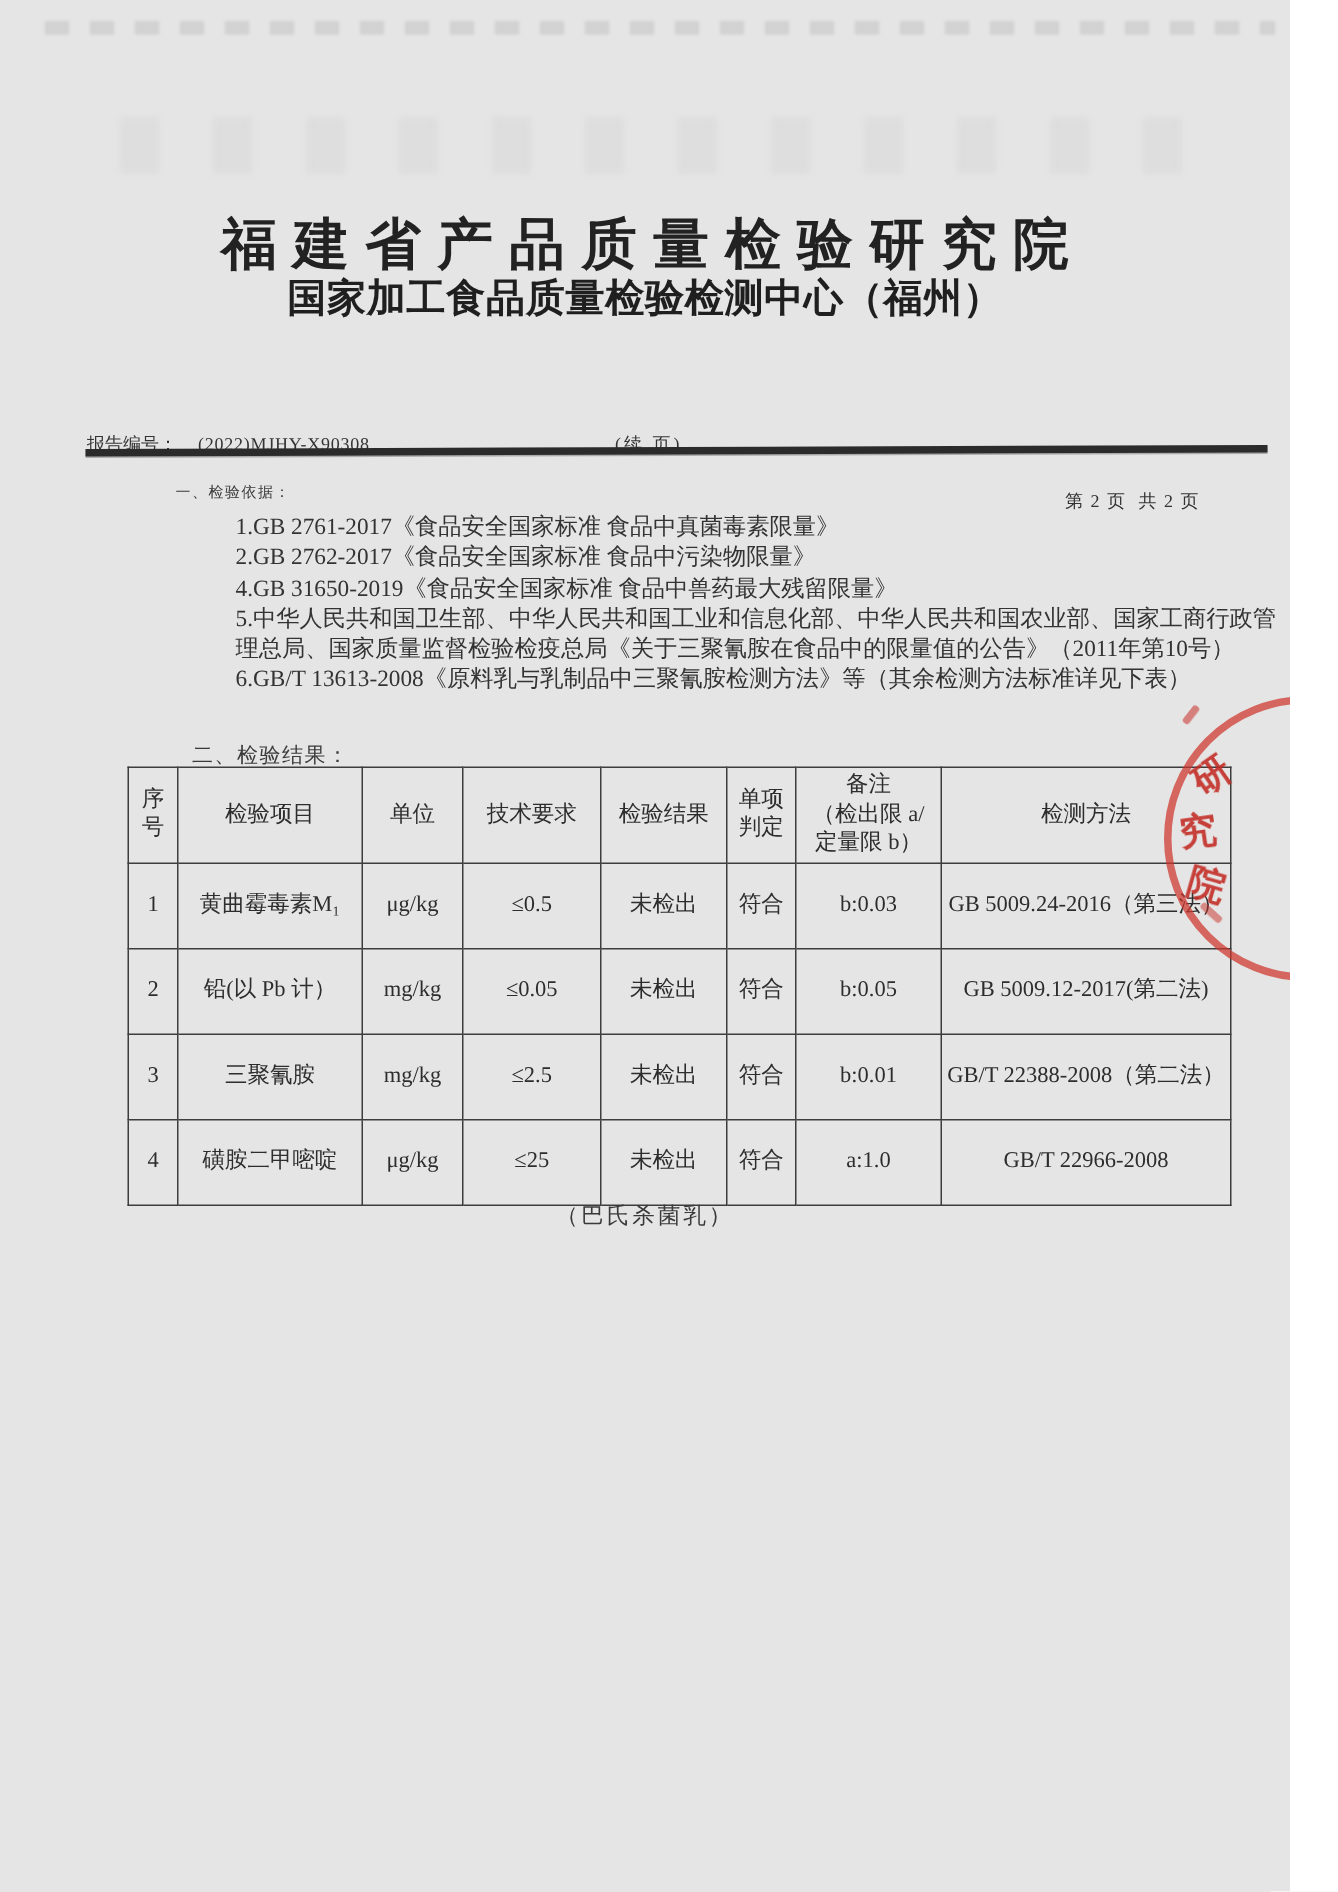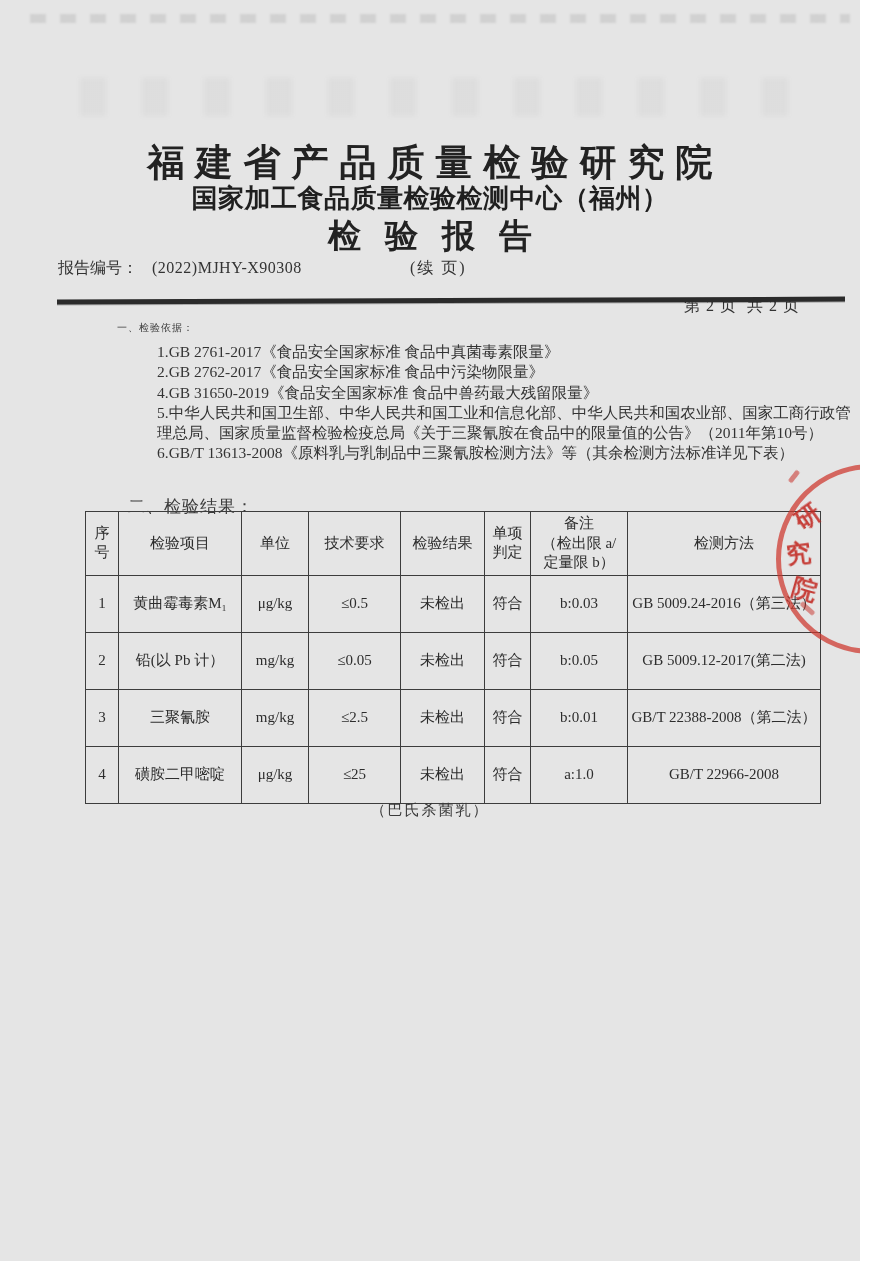--- a/index.html
+++ b/index.html
@@ -24,33 +24,33 @@
   }
   .center-title{
     position:absolute;top:181px;left:0;right:0;text-align:center;
     font-family:Liberation Mono, monospace;
     font-size:26px;font-weight:bold;letter-spacing:0.5px;color:#1f1f1f;
   }
   .doc-title{
     position:absolute;top:214px;left:0;right:0;text-align:center;
     font-size:33px;font-weight:bold;letter-spacing:24px;text-indent:24px;color:#222;
   }
-  .meta-row{position:absolute;top:258px;left:58px;right:58px;height:22px;font-size:16px;color:#333;}
+  .meta-row{position:absolute;top:288px;left:58px;right:58px;height:22px;font-size:12px;color:#333;}
   .meta-left{position:absolute;left:0;top:0;white-space:pre;}
   .meta-no{margin-left:14px;letter-spacing:0.5px;}
   .meta-continued{position:absolute;left:352px;top:0;letter-spacing:2px;}
   .meta-pages{position:absolute;right:2px;top:0;white-space:pre;letter-spacing:1px;margin-top:38px;}
   .head-rule{
     position:absolute;top:298px;left:57px;width:788px;height:5px;background:#2b2b2b;
     transform:rotate(-0.2deg);box-shadow:0 1px 0 rgba(0,0,0,0.25);
   }
   .basis-heading{position:absolute;top:321px;left:117px;font-size:10px;color:#3a3a3a;letter-spacing:1px;}
   .basis-list{position:absolute;top:342px;left:157px;width:704px;font-size:15.5px;line-height:20.3px;color:#333;}
   .basis-item{margin:0;}
-  .results-heading{position:absolute;top:495px;left:128px;font-size:17px;color:#3a3a3a;letter-spacing:1px;}
+  .results-heading{position:absolute;top:495px;left:128px;font-size:14px;color:#3a3a3a;letter-spacing:1px;}
   table.results{
     position:absolute;top:511px;left:85px;width:735px;border-collapse:collapse;table-layout:fixed;
     font-size:15px;color:#2d2d2d;background:transparent;
   }
   table.results th,table.results td{
     border:1.5px solid #3d3d3d;text-align:center;vertical-align:middle;
     padding:2px 3px;font-weight:normal;line-height:1.3;overflow:hidden;
   }
   table.results thead tr{height:59px;}
   table.results tbody tr{height:57px;}
@@ -82,21 +82,20 @@
 </head>
 <body>
 
 <div class="page">
 
   <div class="scan-noise-1"></div>
   <div class="scan-noise-2"></div>
 
   <div class="institute-title">福建省产品质量检验研究院</div>
   <div class="center-title">国家加工食品质量检验检测中心（福州）</div>
-  <div class="doc-title">检验报告</div>
 
   <div class="meta-row">
     <span class="meta-left"><span>报告编号：</span><span class="meta-no">(2022)MJHY-X90308</span></span>
     <span class="meta-continued">(续 页)</span>
     <span class="meta-pages">第 2 页  共 2 页</span>
   </div>
 
   <div class="head-rule"></div>
 
   <div class="basis-heading">一、检验依据：</div>

